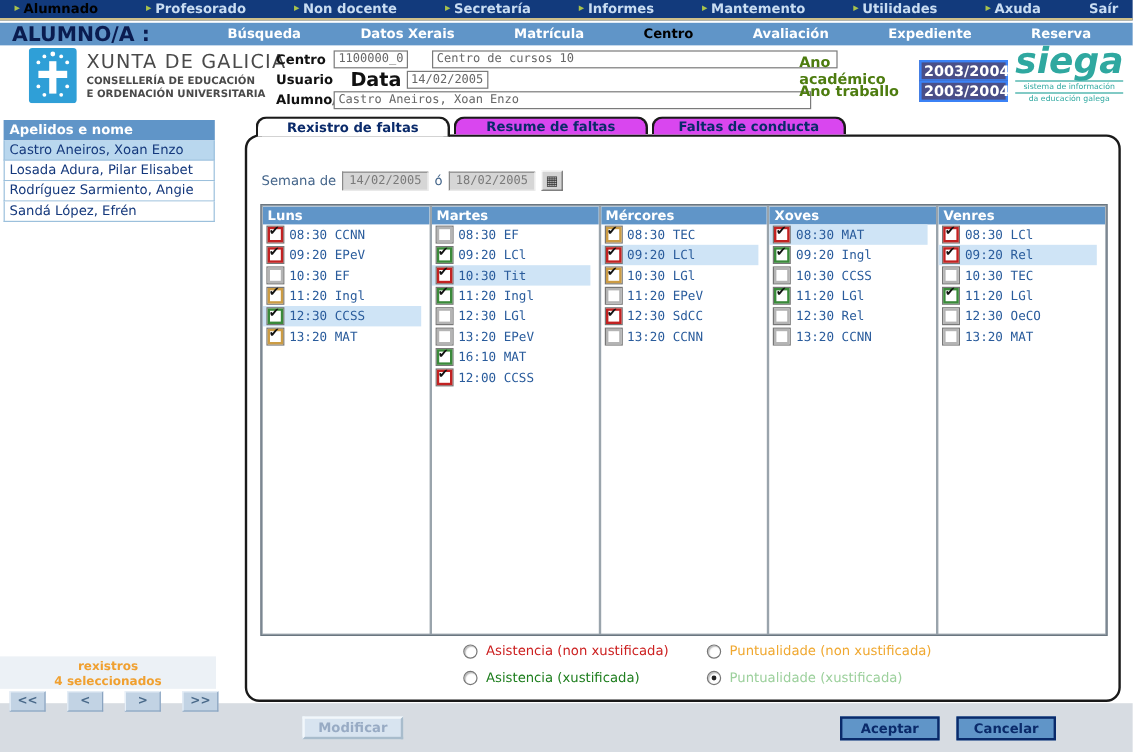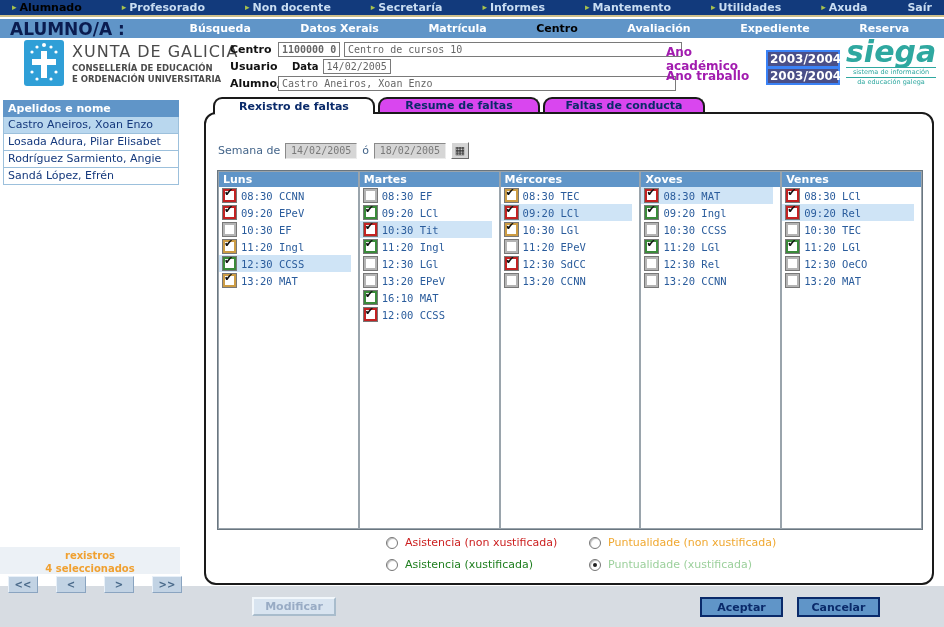--- a/index.html
+++ b/index.html
@@ -25,24 +25,24 @@
   
   .header{position:absolute;top:38px;left:0;width:944px;height:60px;background:#fff;}
   .logo{position:absolute;left:8px;top:2px;display:flex;gap:8px;align-items:flex-start;padding-left:16px;}
   .org-name{font-size:16px;letter-spacing:1px;color:#4a4a4a;margin-top:2px;}
   .org-sub{font-size:8.5px;font-weight:bold;color:#4a4a4a;line-height:1.25;margin-top:2px;}
   .hform{position:absolute;left:230px;top:4px;display:flex;flex-direction:column;gap:2px;}
   .frow{display:flex;align-items:center;height:15px;}
   .flabel{width:48px;font-size:11px;font-weight:bold;color:#111;}
   .fin{border:1px solid #7a7a7a;height:13px;font-family:"DejaVu Sans Mono",monospace;
     font-size:10px;color:#666;padding:0 3px;background:#fff;box-sizing:content-box;}
-  .data-label{font-size:10px;font-weight:bold;color:#111;margin:0 4px 0 14px;text-align:center;}
+  .data-label{font-size:16px;font-weight:bold;color:#111;margin:0 4px 0 14px;text-align:center;}
   .anos{position:absolute;left:666px;top:12px;}
   .arow{display:flex;align-items:center;height:17px;}
-  .alabel{width:100px;font-size:12px;font-weight:bold;color:#a21caf;}
+  .alabel{width:100px;font-size:12px;font-weight:bold;color:#4d7c0f;}
   .abox{width:66px;background:#4a4f88;color:#fff;font-weight:bold;font-size:12px;
     text-align:center;border:2px solid #3b82f6;padding:0 2px;}
   .siega{position:absolute;left:846px;top:0px;width:90px;text-align:center;}
   .siega-word{font-size:30px;font-weight:bold;font-style:italic;color:#2fa8a0;line-height:0.95;}
   .siega-cap{font-size:6.5px;color:#2fa8a0;border-top:1px solid #2fa8a0;line-height:1.4;}
 
   
   .stu-list{position:absolute;left:3px;top:100px;width:176px;}
   .stu-header{background:#6095c8;color:#fff;font-weight:bold;font-size:11px;height:17px;line-height:17px;padding-left:5px;}
   .stu-item{background:#fff;border:1px solid #9cc0dc;border-top:none;font-size:11px;color:#14387c;
@@ -173,21 +173,21 @@
         <div class="org-sub">
           <span>CONSELLERÍA DE EDUCACIÓN</span><br>
           <span>E ORDENACIÓN UNIVERSITARIA</span>
         </div>
       </div>
     </div>
 
     <div class="hform">
       <div class="frow">
         <span class="flabel">Centro</span>
-        <input class="fin" style="width: 54px; margin-right: 4px; font-weight: bold;" readonly="" value="1100000_0">
+        <input class="fin" style="width: 54px; margin-right: 20px;" readonly="" value="1100000_0">
         <input class="fin" style="width: 330px;" readonly="" value="Centro de cursos 10">
       </div>
       <div class="frow">
         <span class="flabel">Usuario</span>
         <span class="data-label">Data</span>
         <input class="fin" style="width: 60px;" readonly="" value="14/02/2005">
       </div>
       <div class="frow">
         <span class="flabel">Alumno/a</span>
         <input class="fin" style="width: 390px;" readonly="" value="Castro Aneiros, Xoan Enzo">

